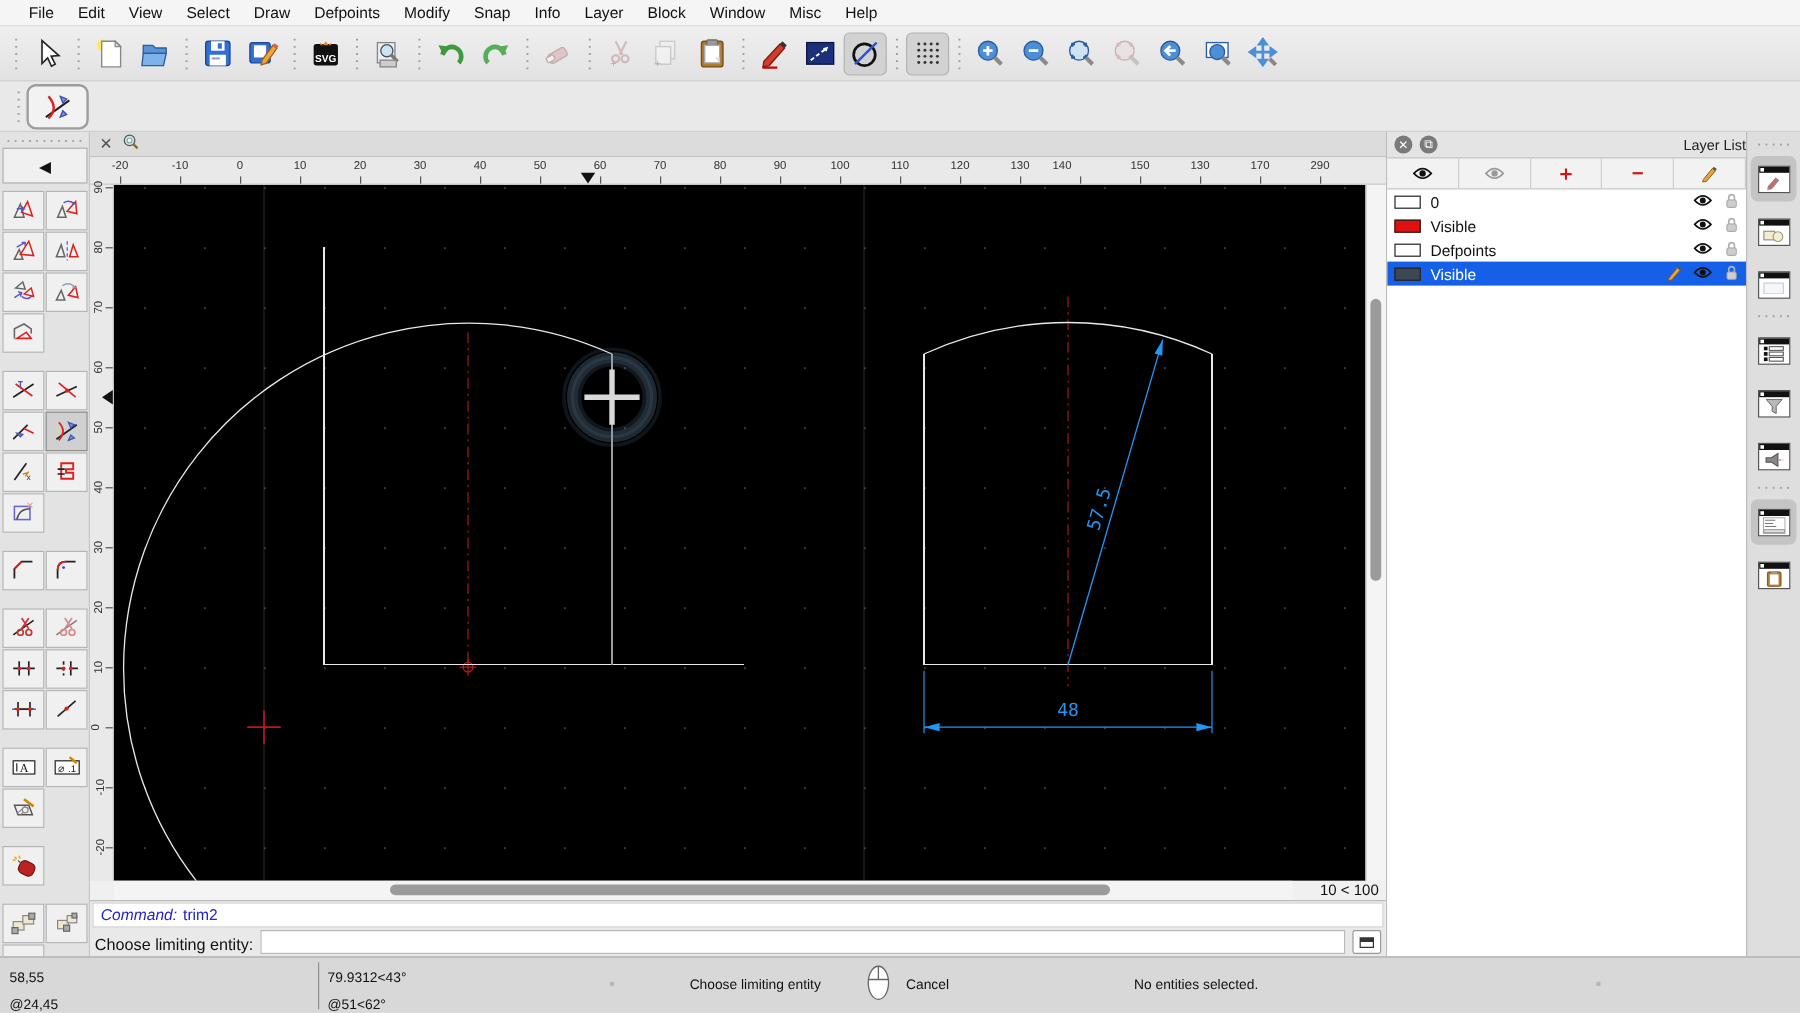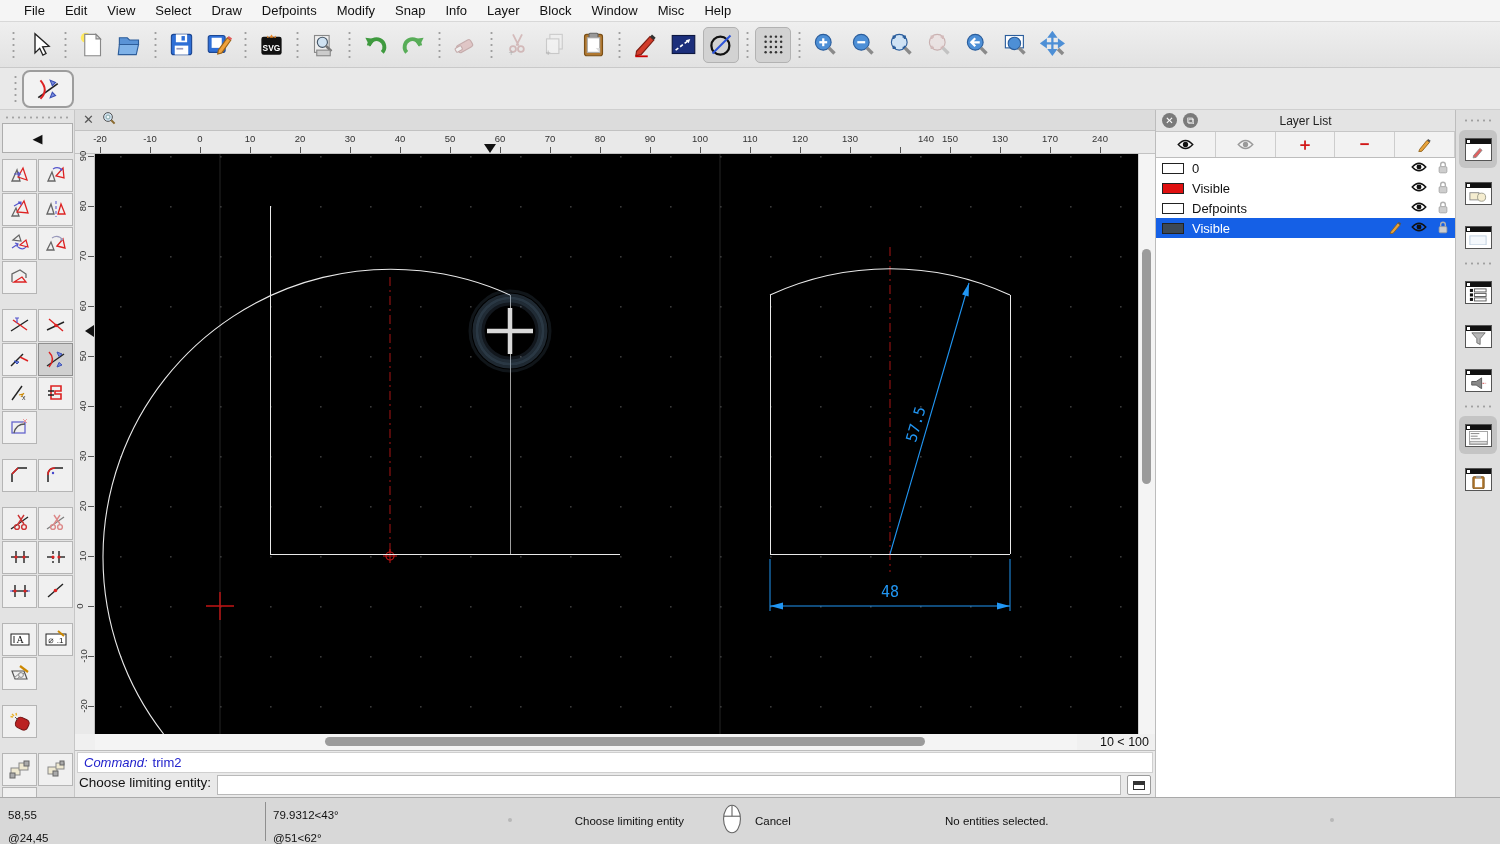--- a/index.html
+++ b/index.html
@@ -77,35 +77,35 @@
   #vscroll .thumb{position:absolute;left:3px;width:9px;border-radius:5px;background:#9b9b9b;}
   #hscroll-row{height:16px;display:flex;align-items:center;background:#f0f0f0;}
   #hscroll-corner{width:20px;height:16px;}
   #hscroll{flex:1;height:16px;position:relative;background:#f4f4f4;}
   #hscroll .thumb{position:absolute;top:3px;height:9px;border-radius:5px;background:#9b9b9b;}
   #grid-status{width:72px;text-align:right;padding-right:6px;font-size:12.5px;color:#111;background:#f0f0f0;}
   #command-area{height:46px;border-top:1px solid #bcbcbc;display:flex;flex-direction:column;}
   #cmd-history{height:21px;background:#fff;border:1px solid #cfcfcf;margin:1px 2px 0 2px;
     font-size:13px;display:flex;align-items:center;padding-left:6px;color:#2222cc;}
   #cmd-history .cmd-label{font-style:italic;margin-right:5px;}
-  #cmd-prompt-row{flex:1;display:flex;align-items:flex-start;padding:2px 4px;gap:6px;}
+  #cmd-prompt-row{flex:1;display:flex;align-items:flex-end;padding:2px 4px;gap:6px;}
   #cmd-prompt-label{font-size:13.5px;color:#111;white-space:nowrap;}
   #cmd-input{flex:1;height:18px;background:#fff;border:1px solid #b9b9b9;font-size:13px;
     font-family:"Liberation Sans",sans-serif;padding:0 4px;}
   #cmd-dock-btn{width:22px;height:18px;background:#fff;border:1px solid #9a9a9a;border-radius:2px;
     display:flex;align-items:center;justify-content:center;}
   #cmd-dock-btn .g{width:12px;height:9px;border:1px solid #333;border-top:4px solid #333;box-sizing:border-box;}
   
   #layerpanel{width:300px;height:687px;background:#ececec;border-left:1px solid #bcbcbc;
     box-sizing:border-box;display:flex;flex-direction:column;}
   #lp-header{height:21px;display:flex;align-items:center;position:relative;font-size:12px;color:#222;
     background:#e4e4e4;border-bottom:1px solid #c6c6c6;}
   .lp-hbtn{width:15px;height:15px;border-radius:8px;background:#7a7a7a;color:#fff;font-size:10px;
     display:flex;align-items:center;justify-content:center;margin-left:6px;}
-  #lp-title{position:absolute;left:0;right:0;text-align:center;}
+  #lp-title{position:absolute;left:0;right:0;text-align:right;}
   #lp-toolbar{height:25px;display:flex;border-bottom:1px solid #bdbdbd;background:#f2f2f2;}
   .lp-tool{flex:1;border-right:1px solid #cdcdcd;display:flex;align-items:center;justify-content:center;}
   .lp-tool svg{width:17px;height:15px;}
   .lp-plus{color:#d11616;font-size:17px;font-weight:bold;line-height:1;}
   #lp-list{flex:1;background:#fff;overflow:hidden;}
   .layer-row{height:20px;display:flex;align-items:center;font-size:13px;color:#111;padding:0 4px 0 6px;gap:8px;}
   .layer-row .swatch{width:22px;height:11px;border:1px solid #222;box-sizing:border-box;flex:none;}
   .layer-row .lname{flex:1;}
   .layer-row svg{width:16px;height:14px;flex:none;}
   .layer-row.selected{background:#1560e6;color:#fff;}
@@ -672,29 +672,29 @@
         <span class="hr-label" style="left: 575px;">90</span>
         <div class="hr-tick" style="left: 575px;"></div>
         <span class="hr-label" style="left: 625px;">100</span>
         <div class="hr-tick" style="left: 625px;"></div>
         <span class="hr-label" style="left: 675px;">110</span>
         <div class="hr-tick" style="left: 675px;"></div>
         <span class="hr-label" style="left: 725px;">120</span>
         <div class="hr-tick" style="left: 725px;"></div>
         <span class="hr-label" style="left: 775px;">130</span>
         <div class="hr-tick" style="left: 775px;"></div>
-        <span class="hr-label" style="left: 851px; text-align: right;">140</span>
+        <span class="hr-label" style="left: 810px; text-align: right;">140</span>
         <div class="hr-tick" style="left: 825px;"></div>
         <span class="hr-label" style="left: 875px;">150</span>
         <div class="hr-tick" style="left: 875px;"></div>
         <span class="hr-label" style="left: 925px;">130</span>
         <div class="hr-tick" style="left: 925px;"></div>
         <span class="hr-label" style="left: 975px;">170</span>
         <div class="hr-tick" style="left: 975px;"></div>
-        <span class="hr-label" style="left: 1025px;">240</span>
+        <span class="hr-label" style="left: 1025px;">290</span>
         <div class="hr-tick" style="left: 1025px;"></div>
         <div id="h-marker" style="left: 415px;"></div>
       </div>
     <div id="canvas-row">
       <div id="vruler">
           <span class="vr-label" style="top: 2px;">90</span>
           <div class="vr-tick" style="top: 2px;"></div>
           <span class="vr-label" style="top: 52px;">80</span>
           <div class="vr-tick" style="top: 52px;"></div>
           <span class="vr-label" style="top: 102px;">70</span>

